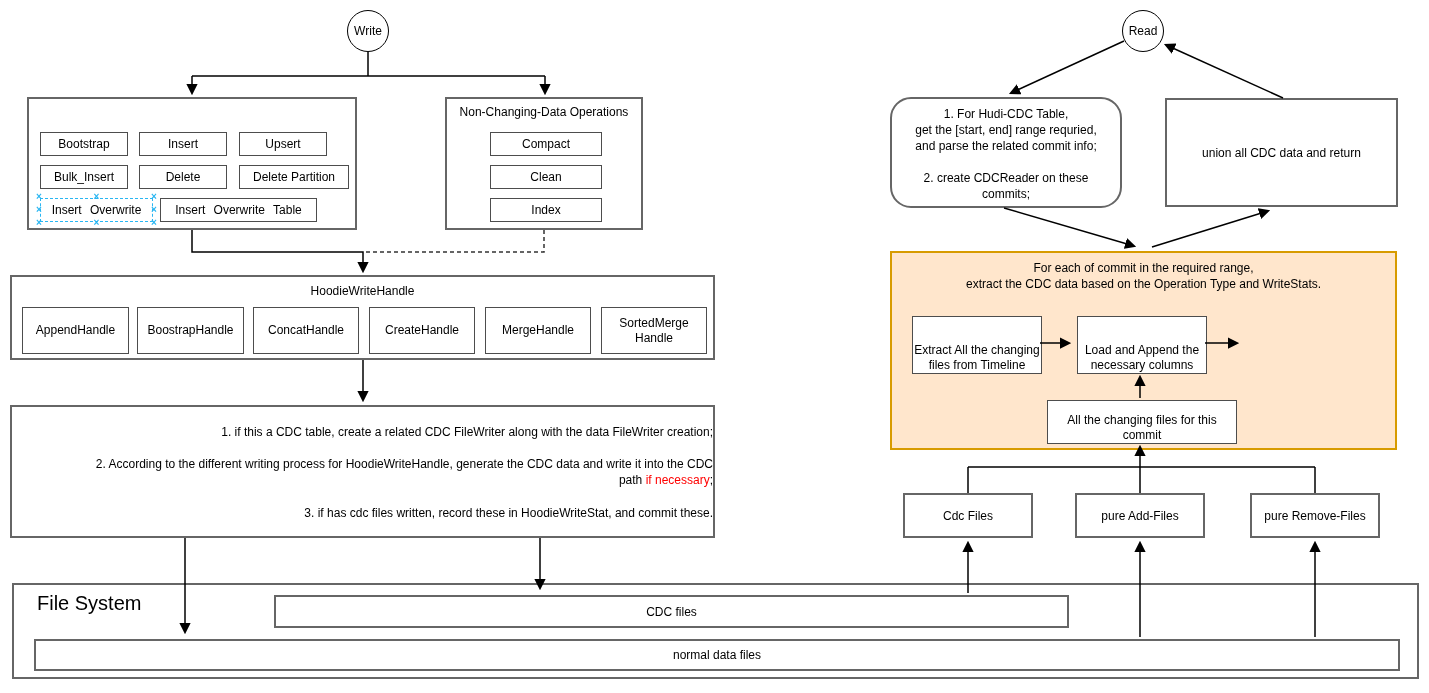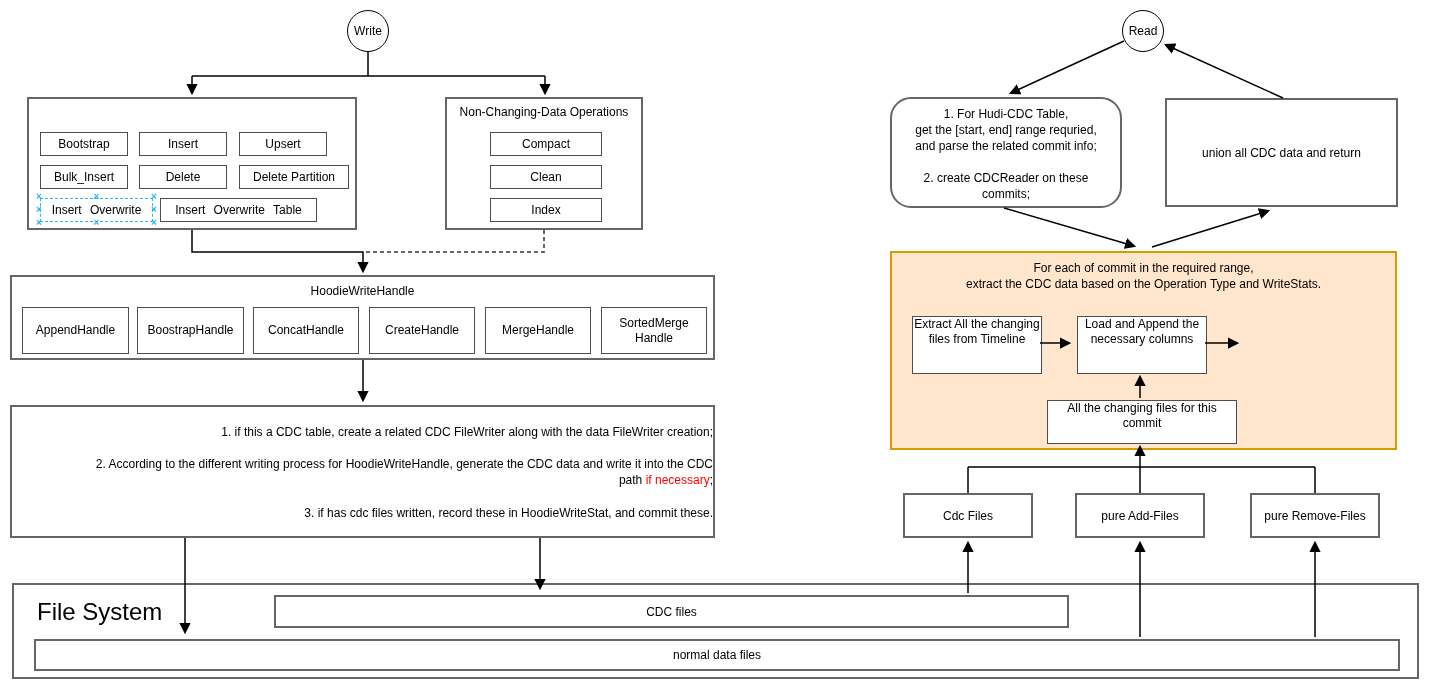--- a/index.html
+++ b/index.html
@@ -44,35 +44,35 @@
           box-sizing:border-box;display:flex;align-items:center;justify-content:center;text-align:center;line-height:15px;}
   #h-append{left:10px;width:107px;} #h-boostrap{left:125px;width:107px;}
   #h-concat{left:241px;width:106px;} #h-create{left:357px;width:106px;}
   #h-merge{left:473px;width:106px;} #h-sorted{left:589px;width:106px;}
   #steps-box{left:10px;top:405px;width:705px;height:133px;}
   #steps-box .p{position:absolute;left:0;right:0;text-align:right;line-height:16px;}
   #p1{top:17px;} #p2{top:49px;} #p3{top:98px;}
   
   #fs-box{left:12px;top:583px;width:1407px;height:96px;position:absolute;box-sizing:border-box;
           border:2px solid #666;background:transparent;}
-  #fs-label{position:absolute;left:23px;top:13px;font-size:24px;}
+  #fs-label{position:absolute;left:23px;top:7px;font-size:20px;}
   #cdcfiles-box{left:260px;top:10px;width:795px;height:33px;position:absolute;box-sizing:border-box;
                 background:#fff;border:2px solid #666;}
   #normalfiles-box{left:20px;top:54px;width:1366px;height:32px;position:absolute;box-sizing:border-box;
                 background:#fff;border:2px solid #666;}
   
   #read-circle{left:1122px;top:10px;}
   #prepare-box{left:890px;top:97px;width:232px;height:111px;padding-top:7px;}
   #union-box{left:1165px;top:98px;width:233px;height:109px;}
   #orange-box{left:890px;top:251px;width:507px;height:199px;position:absolute;box-sizing:border-box;
               background:#ffe6cc;border:2px solid #d79b00;}
   #orange-box .t1{position:absolute;left:0;right:0;top:8px;text-align:center;}
   #orange-box .t2{position:absolute;left:0;right:0;top:24px;text-align:center;}
   .obox{position:absolute;box-sizing:border-box;background:#fff;border:1.5px solid #4d4d4d;
-        display:flex;align-items:flex-start;justify-content:center;text-align:center;line-height:15px;}
+        display:flex;align-items:flex-end;justify-content:center;text-align:center;line-height:15px;}
   #o-extract{left:20px;top:63px;width:130px;height:58px;}
   #o-load{left:185px;top:63px;width:130px;height:58px;}
   #o-unionret{left:353px;top:63px;width:134px;height:54px;}
   #o-allchanging{left:155px;top:147px;width:190px;height:44px;}
   #f-cdc{left:903px;top:493px;width:130px;height:45px;}
   #f-add{left:1075px;top:493px;width:130px;height:45px;}
   #f-remove{left:1250px;top:493px;width:130px;height:45px;}
   #connectors{position:absolute;left:0;top:0;width:1429px;height:693px;pointer-events:none;z-index:5;}
 </style>
 </head>

